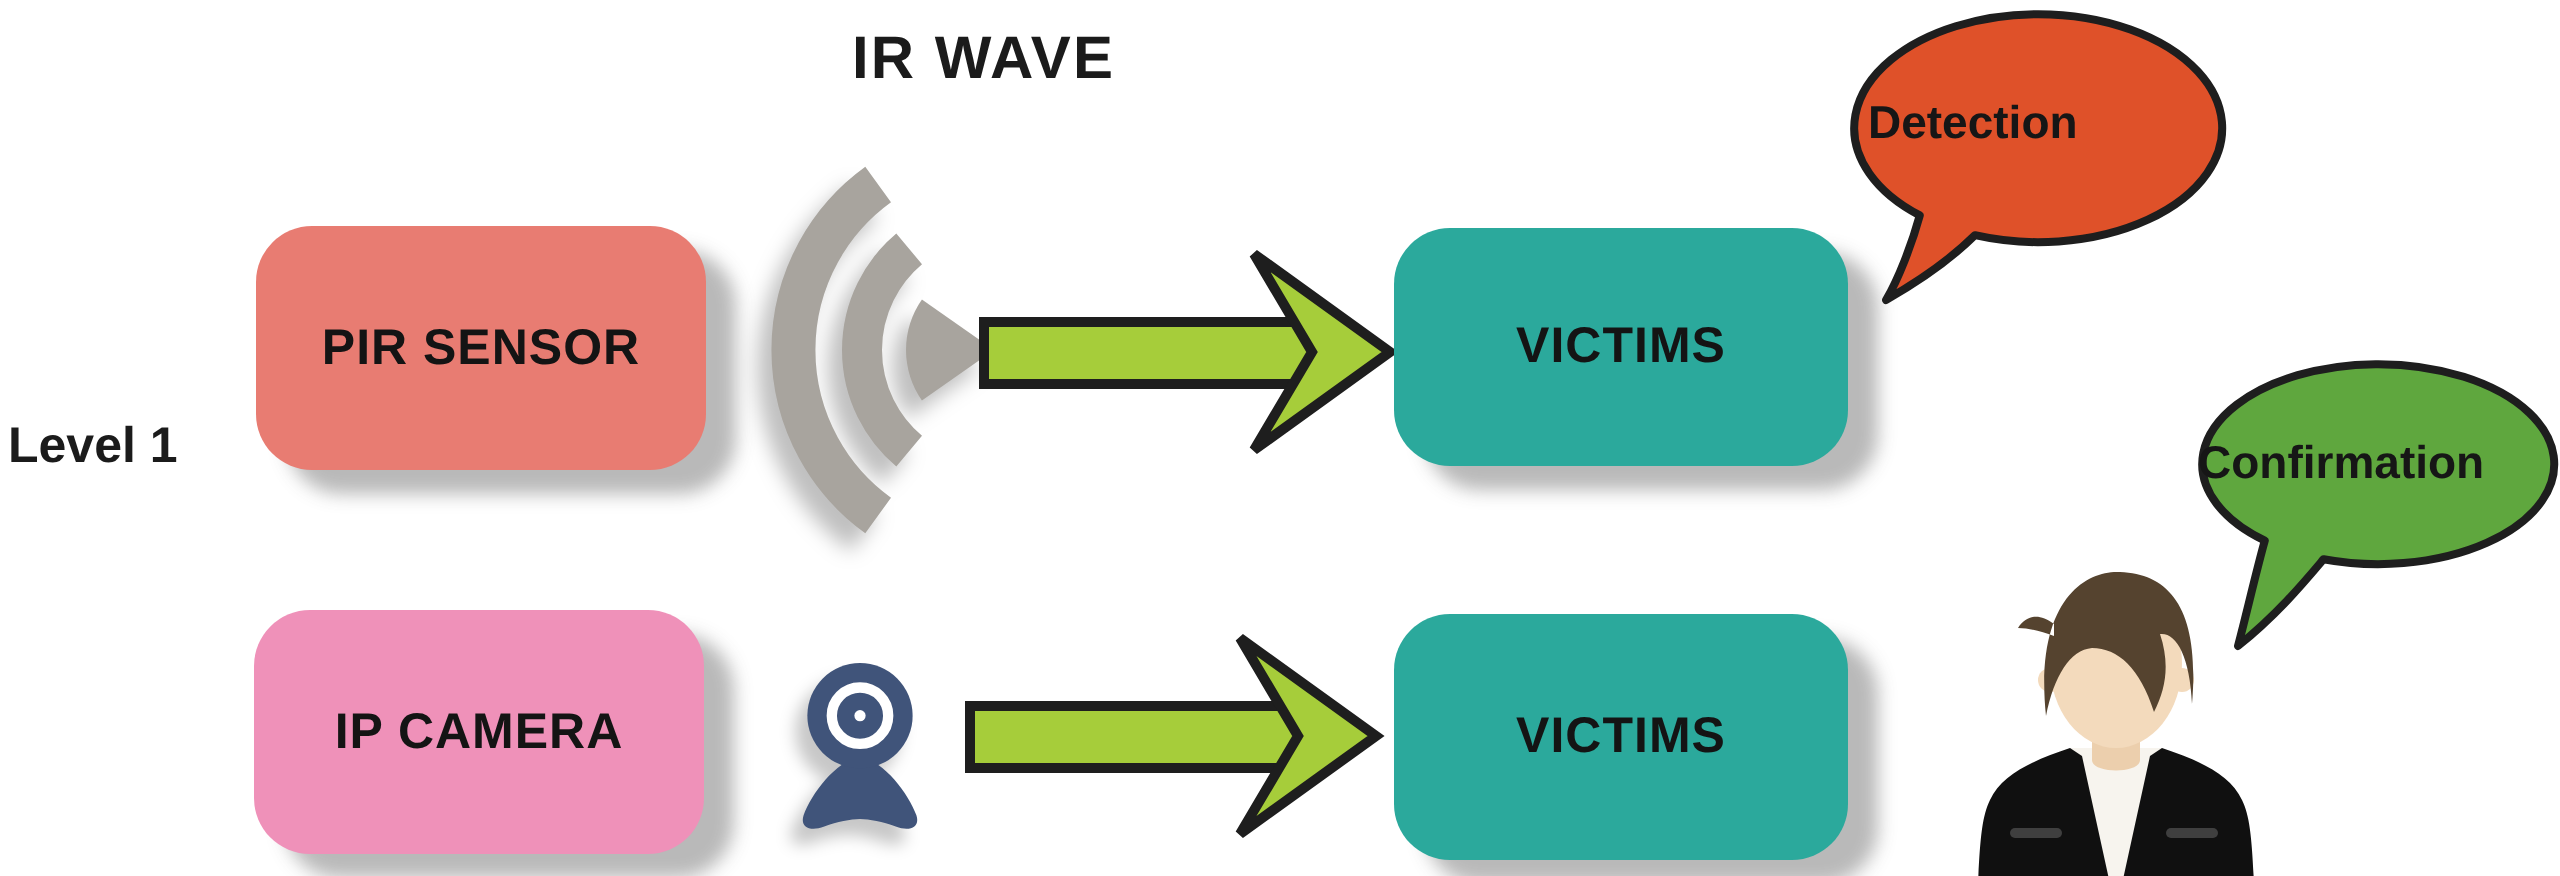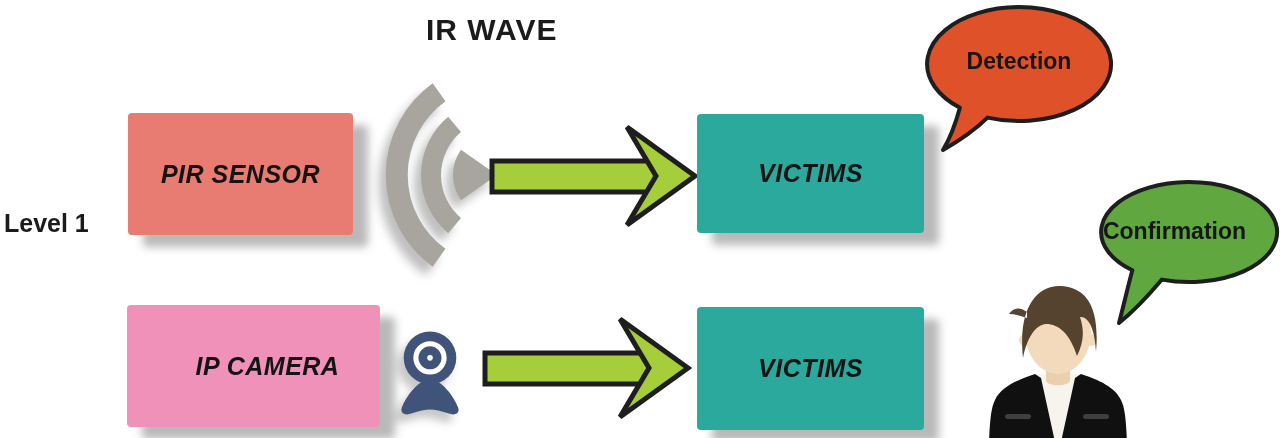--- a/index.html
+++ b/index.html
@@ -13,31 +13,30 @@
   .title {
     left:398px; top:13px; font-size:30px; font-weight:bold;
     letter-spacing:1px; color:#1b1b1b; white-space:nowrap;margin-left:28px;
   }
   .level-label {
     left:4px; font-size:25px; font-weight:bold; color:#1b1b1b; white-space:nowrap;margin-top:40px;
   }
   .lv1 { top:169px; }
   .lv2 { top:337px; }
   .box {
-    border-radius:4px; display:flex; align-items:center; justify-content:center;
+    border-radius:28px; display:flex; align-items:center; justify-content:center;
     font-size:25px; font-weight:bold; letter-spacing:0.5px; color:#141414;
     box-shadow:15px 12px 9px rgba(70,70,70,0.38);
-    font-style:italic;
   }
   .box-pir      { left:128px; top:113px; width:225px; height:122px; background:#e87c72; }
   .box-victims1 { left:697px; top:114px; width:227px; height:119px; background:#2ba99c; }
-  .box-ipcam    { left:127px; top:305px; width:225px; height:122px; background:#ef91b9;padding-left:28px; }
+  .box-ipcam    { left:127px; top:305px; width:225px; height:122px; background:#ef91b9; }
   .box-victims2 { left:697px; top:307px; width:227px; height:123px; background:#2ba99c; }
   .bubble-label {
-    font-size:23px; font-weight:bold; text-align:center; color:#161616; white-space:nowrap;
+    font-size:23px; font-weight:bold; text-align:left; color:#161616; white-space:nowrap;
   }
   .detection-label    { left:934px;  top:48px;  width:170px; }
   .confirmation-label { left:1099px; top:218px; width:151px; }
   .wave-svg   { left:352px; top:80px;  filter:drop-shadow(-7px 9px 5px rgba(0,0,0,0.25)); }
   .arrow1-svg { left:488px; top:120px; }
   .arrow2-svg { left:481px; top:312px; }
   .webcam-svg { left:397px; top:324px; filter:drop-shadow(-6px 8px 4px rgba(0,0,0,0.22)); }
   .person-svg { left:983px; top:272px; }
   .bubble1-svg { left:919px;  top:2px;   }
   .bubble2-svg { left:1089px; top:180px; }

